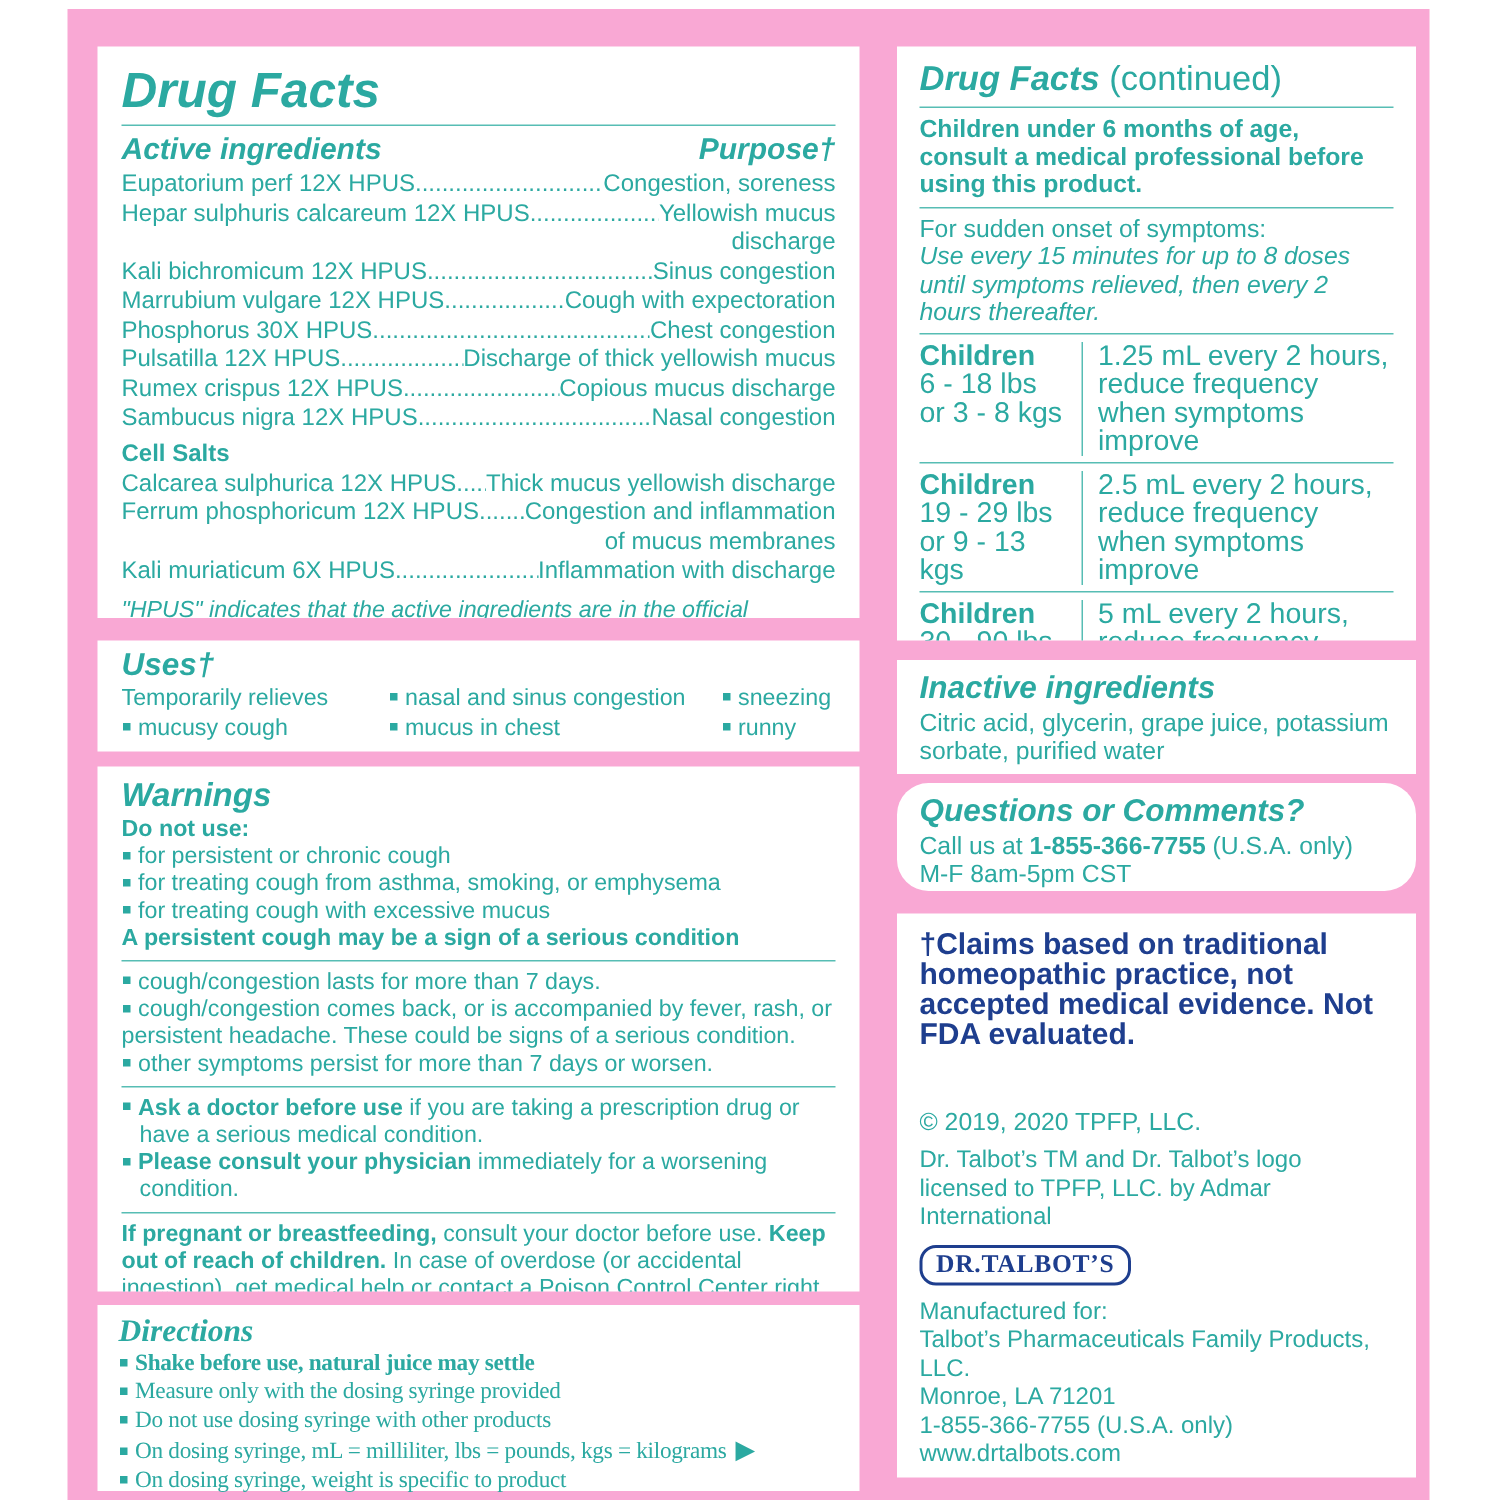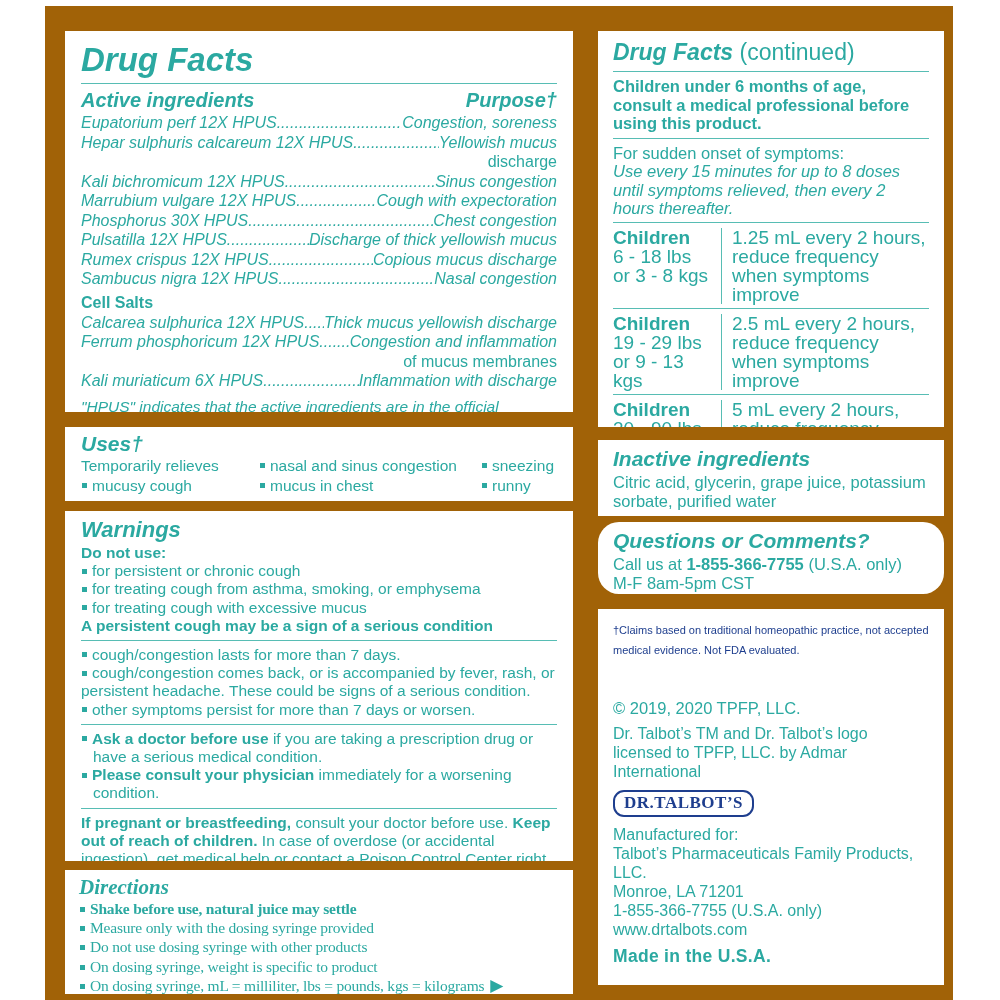--- a/index.html
+++ b/index.html
@@ -1,29 +1,29 @@
 <!DOCTYPE html>
 <html><head>
 <meta charset="utf-8">
 <style>
   html,body{margin:0;padding:0;width:1000px;height:1000px;background:#ffffff;overflow:hidden;
     font-family:"Liberation Sans",sans-serif;-webkit-font-smoothing:antialiased;}
-  .label{position:absolute;left:45px;top:6px;width:908px;height:994px;background:#a16207;}
+  .label{position:absolute;left:45px;top:6px;width:908px;height:994px;background:#f9a8d4;}
   .panel{background:#ffffff;box-sizing:border-box;color:#2ba9a1;overflow:hidden;}
   .col-left{position:absolute;left:20px;top:25px;width:508px;}
   .col-right{position:absolute;left:553px;top:25px;width:346px;}
   .rule{border:none;border-top:1.6px solid #57bdb4;margin:5px 0;}
   .it{font-style:italic;}
   .b{font-weight:bold;}
   .sq{display:inline-block;width:5px;height:5px;background:currentColor;margin:0 5px 2px 1px;vertical-align:middle;}
   
   #pA{height:381px;padding:8px 16px 6px;}
   #pA h1{margin:2px 0 0;font-size:33px;line-height:37px;font-style:italic;color:#2ba9a1;}
   .ai-head{display:flex;justify-content:space-between;font-size:20px;line-height:23px;font-weight:bold;font-style:italic;margin:2px 0 1px;}
-  .ing{display:flex;align-items:baseline;font-size:16px;line-height:19.5px;white-space:nowrap;font-style:italic;}
+  .ing{display:flex;align-items:baseline;font-size:16px;line-height:19.5px;white-space:nowrap;}
   .dots{flex:1;overflow:hidden;}
   .dots::after{content:"....................................................................................................";}
   .ing2{font-size:16px;line-height:19.5px;text-align:right;}
   .cs-label{font-size:16px;line-height:21px;font-weight:bold;margin-top:3px;}
   .note{font-size:15.5px;line-height:19px;font-style:italic;margin-top:6px;}
   #pB{height:74px;margin-top:15px;padding:5px 16px;}
   #pB h2{margin:0;font-size:21px;line-height:24px;font-style:italic;}
   .uses-grid{display:grid;grid-template-columns:178px 222px auto;font-size:15.5px;line-height:20px;}
   #pC{height:350px;margin-top:10px;padding:6px 16px;font-size:15.5px;line-height:18.2px;}
   #pC h2{margin:0 0 1px;font-size:22px;line-height:26px;font-style:italic;}
@@ -40,21 +40,21 @@
   .infant{font-weight:bold;font-size:16.5px;line-height:18.5px;margin:4px 0;}
   .sudden{font-size:16.5px;line-height:18.5px;margin:4px 0;}
   .dose-row{display:flex;border-top:1.6px solid #57bdb4;padding:5px 0 4px;font-size:19px;line-height:19px;}
   .dose-left{width:104px;flex:none;border-right:1.6px solid #57bdb4;padding-right:4px;}
   .dose-right{padding-left:10px;}
   #rp2{height:76px;margin-top:13px;padding:6px 15px;}
   #rp2 h2,#rp3 h2{margin:0 0 2px;font-size:21px;line-height:25px;font-style:italic;}
   .rbody{font-size:16.5px;line-height:19px;}
   #rp3{height:72px;margin-top:6px;padding:6px 15px;border-radius:21px;}
   #rp4{height:376px;margin-top:15px;padding:11px 15px;}
-  .claims{color:#1e3e8e;font-weight:normal;font-size:11px;line-height:20px;margin:0;}
+  .claims{color:#1e3e8e;font-weight:bold;font-size:20px;line-height:20px;margin:0;}
   .copyright{margin:38px 0 0;font-size:16.5px;line-height:20px;}
   .license{margin:6px 0 0;font-size:16px;line-height:19px;}
   .tlogo{display:inline-block;margin:9px 0 0;border:2.5px solid #1e3e8e;border-radius:11px;padding:1px 9px 2px;
     color:#1e3e8e;font-family:"Liberation Serif",serif;font-weight:bold;font-size:17px;letter-spacing:0.5px;}
   .mfg{margin:8px 0 0;font-size:16px;line-height:19px;}
   .madein{margin:7px 0 0;font-size:17.5px;font-weight:bold;letter-spacing:0.3px;}
 </style>
 </head>
 <body>
 
@@ -159,22 +159,22 @@
       <p class="hang"><span class="sq"></span><span class="b">Please consult your physician</span><span> immediately for a worsening condition.</span></p>
       <hr class="rule">
       <p><span class="b">If pregnant or breastfeeding,</span><span> consult your doctor before use. </span><span class="b">Keep out of reach of children.</span><span> In case of overdose (or accidental ingestion), get medical help or contact a Poison Control Center right away. </span></p>
     </div>
 
     <div class="panel" id="pD">
       <h2>Directions</h2>
       <div class="dir-line b"><span class="sq"></span><span>Shake before use, natural juice may settle</span></div>
       <div class="dir-line"><span class="sq"></span><span>Measure only with the dosing syringe provided</span></div>
       <div class="dir-line"><span class="sq"></span><span>Do not use dosing syringe with other products</span></div>
+      <div class="dir-line"><span class="sq"></span><span>On dosing syringe, mL = milliliter, lbs = pounds, kgs = kilograms</span><span class="arrow">▶</span></div>
       <div class="dir-line"><span class="sq"></span><span>On dosing syringe, weight is specific to product</span></div>
-      <div class="dir-line"><span class="sq"></span><span>On dosing syringe, mL = milliliter, lbs = pounds, kgs = kilograms</span><span class="arrow">▶</span></div>
     </div>
 
   </div>
 
   <div class="col-right">
 
     <div class="panel" id="rp1">
       <div class="rtitle"><span class="tb">Drug Facts</span><span> (continued)</span></div>
       <hr class="rule">
       <div class="infant">Children under 6 months of age, consult a medical professional before using this product.</div>

